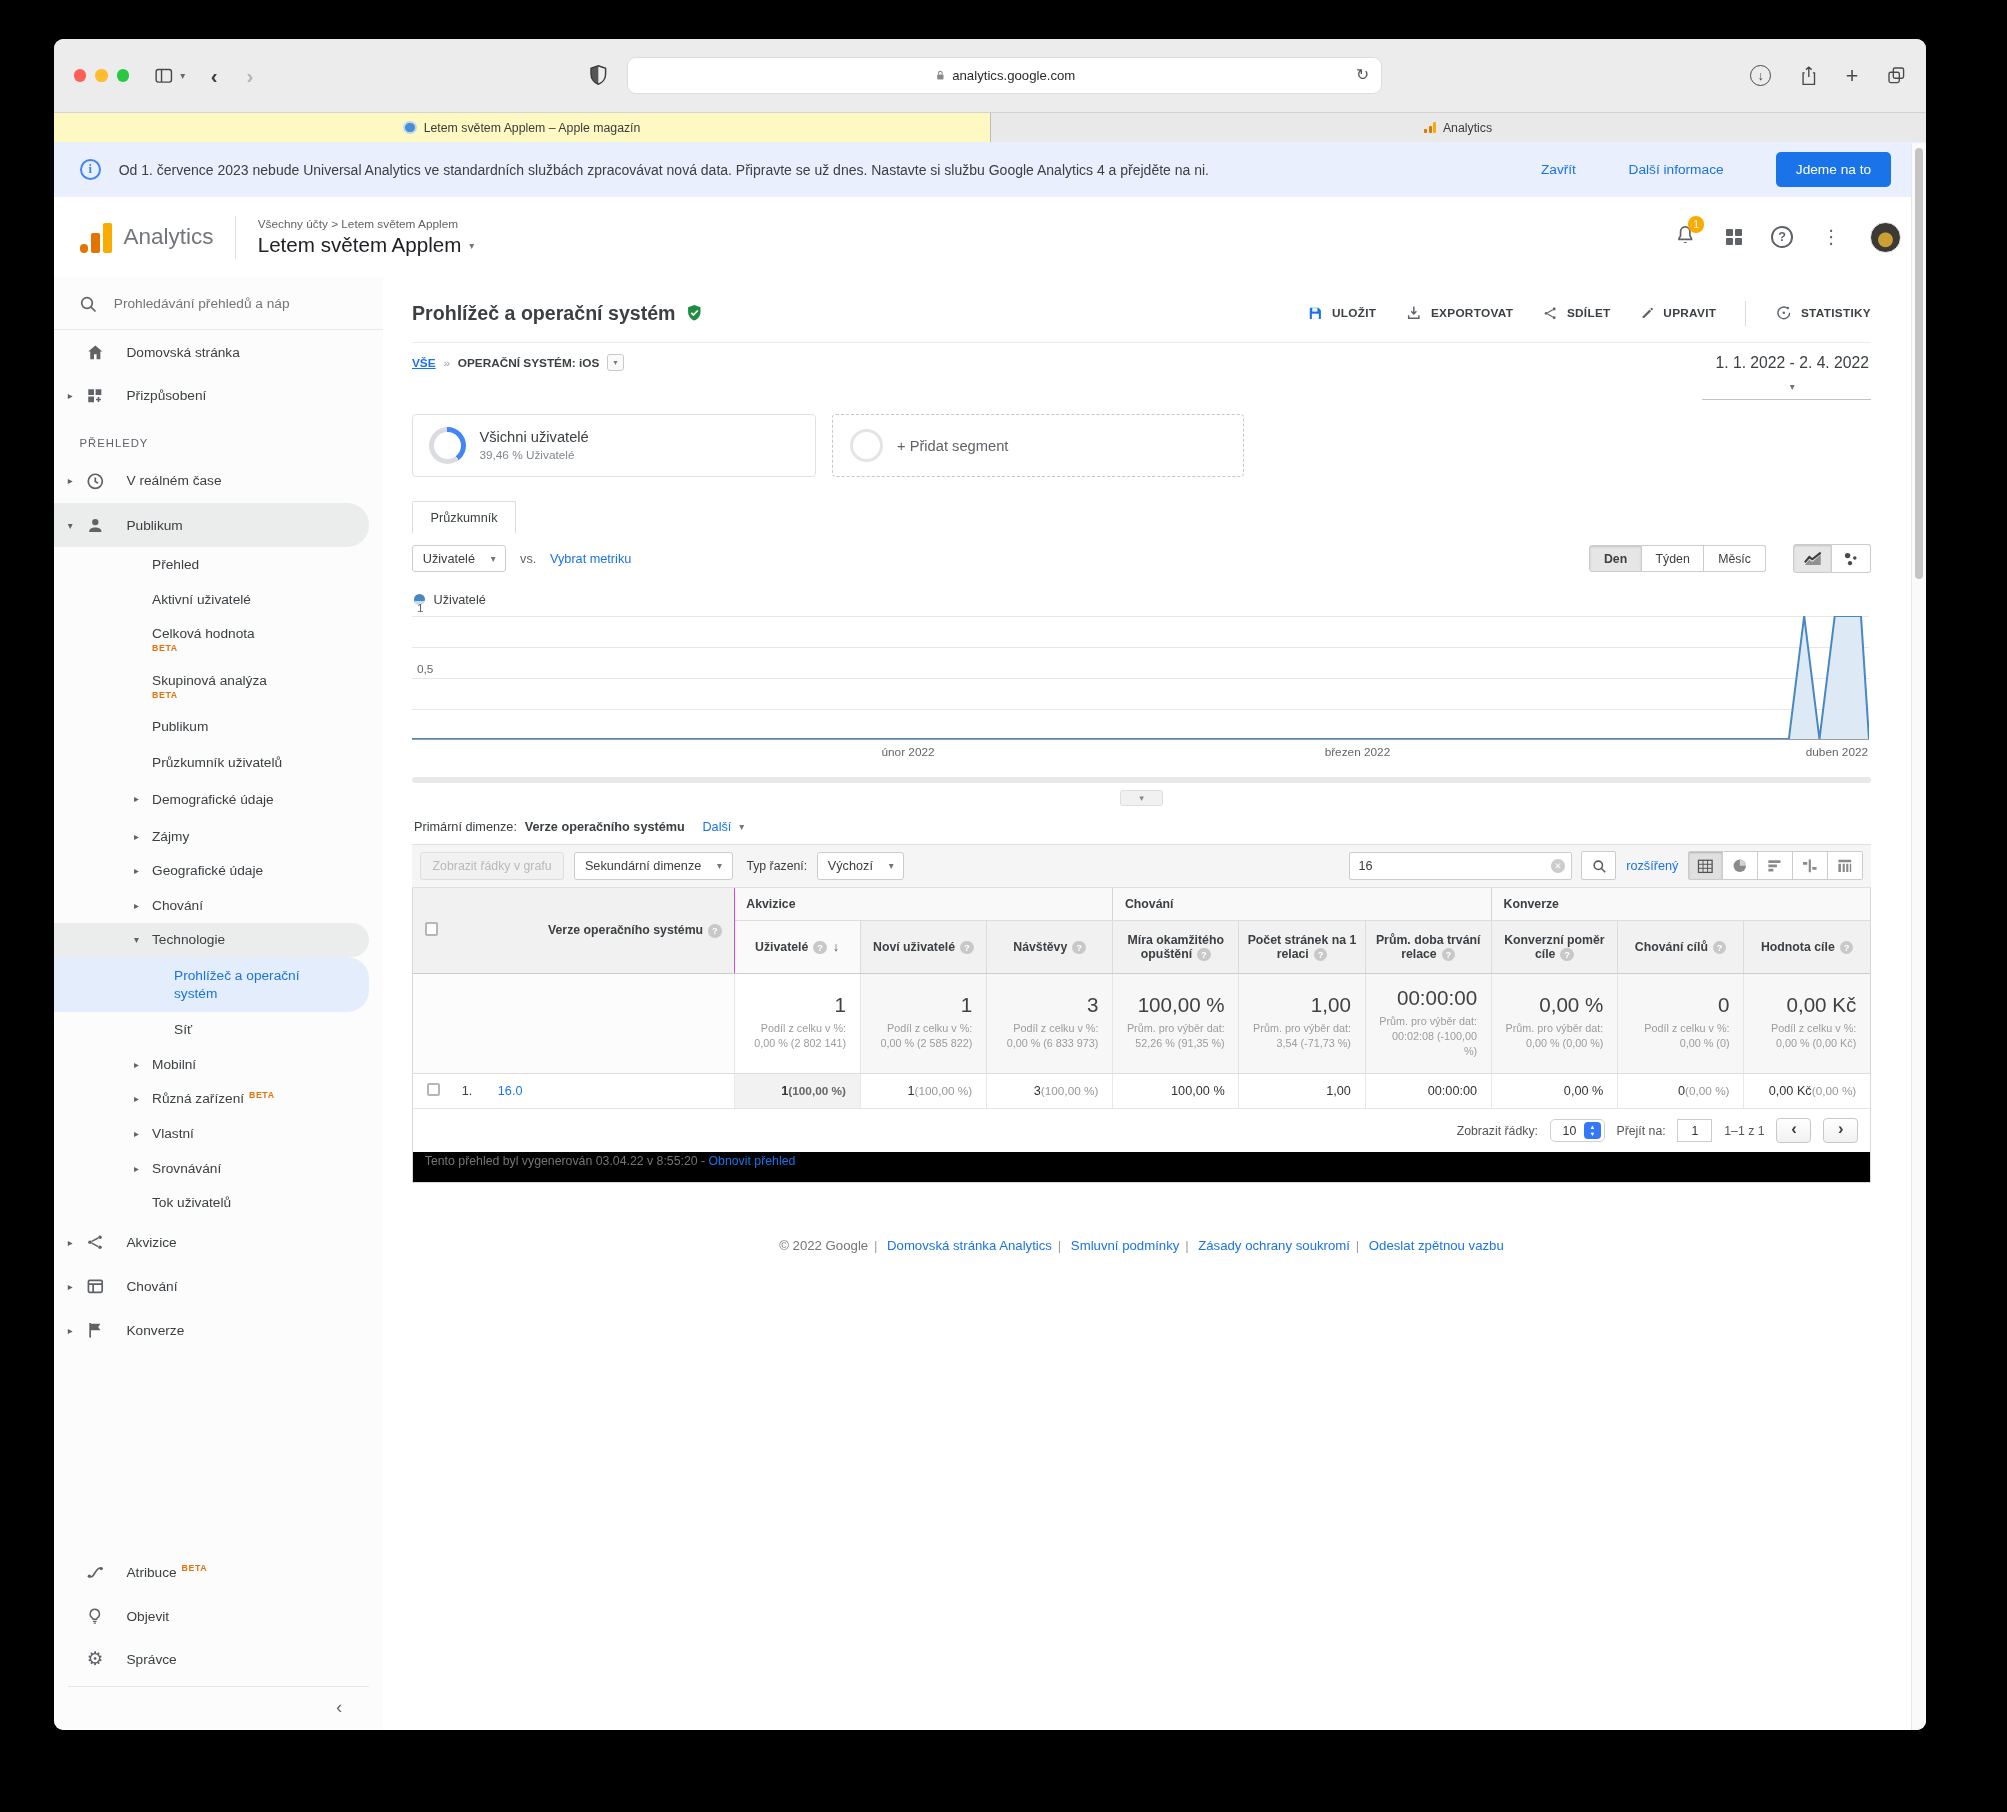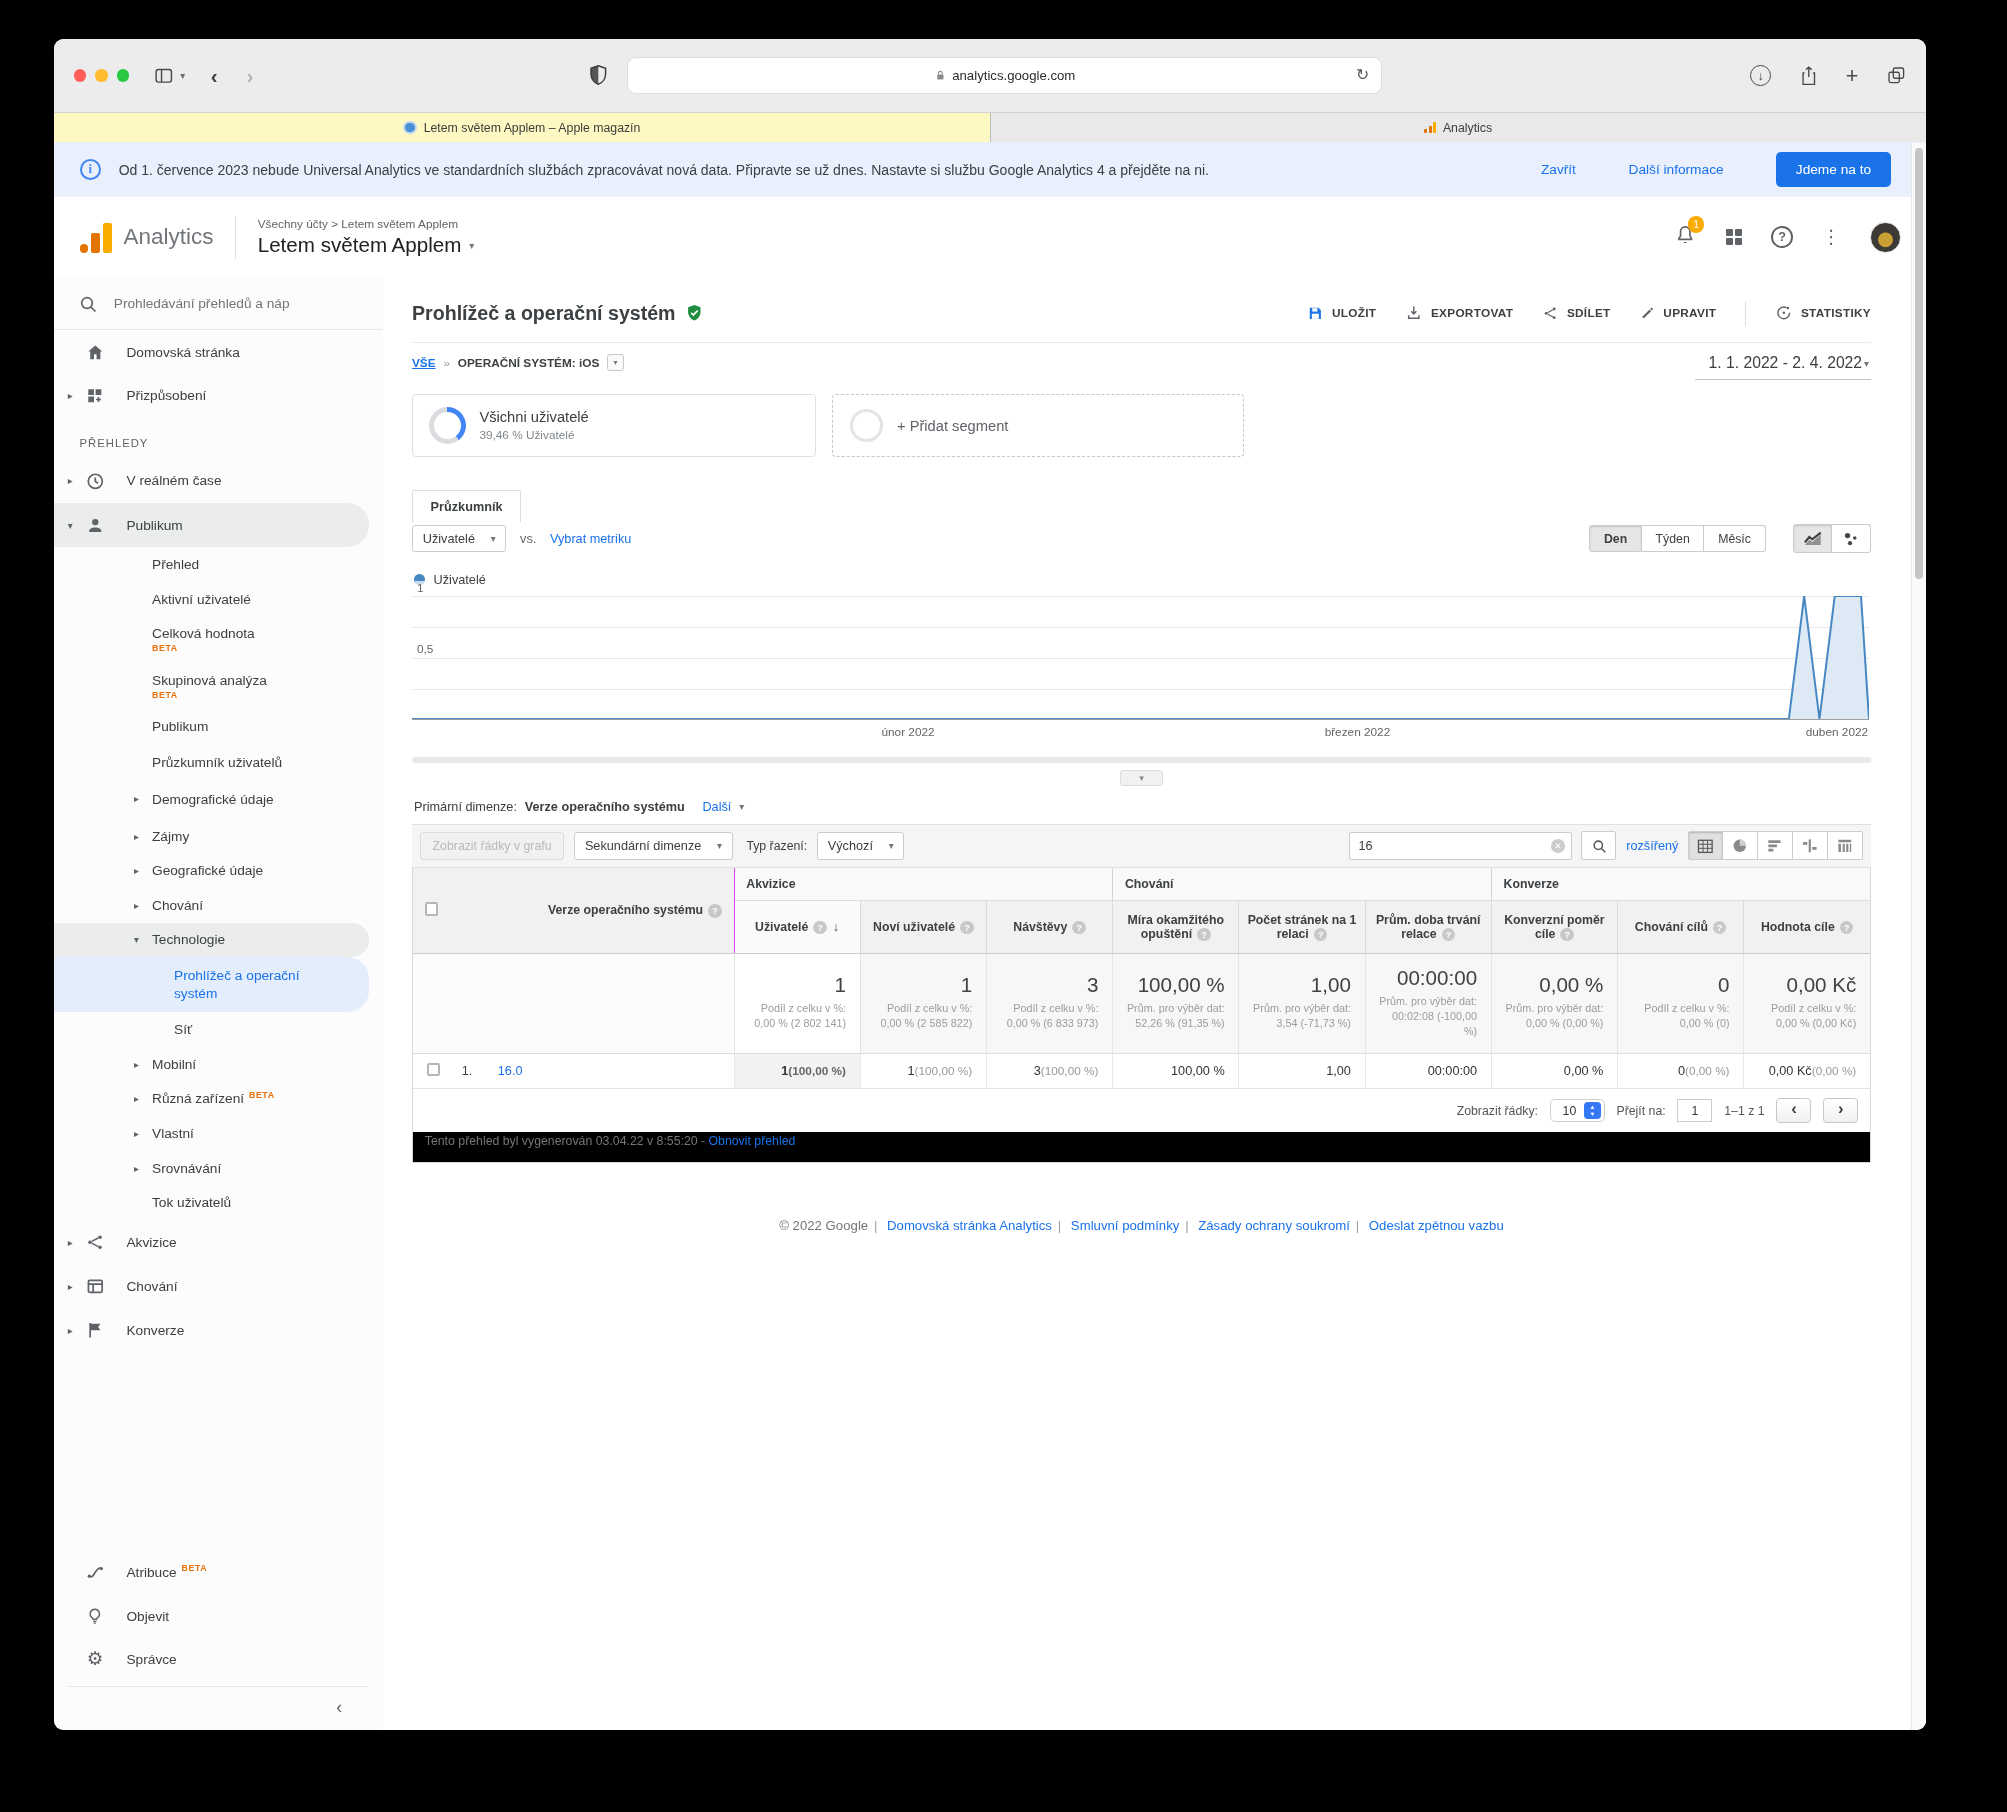--- a/index.html
+++ b/index.html
@@ -89,33 +89,33 @@
   .report-head { display:flex; align-items:center; padding:23.5px 0 15.7px 0; border-bottom:1px solid #ebebeb; }
   .report-title { font-size:19.6px; color:#3c4043; font-weight:bold; display:flex; align-items:center; gap:9.8px; }
   .actions { margin-left:auto; display:flex; align-items:center; gap:29px; }
   .action-btn { display:flex; align-items:center; gap:8px; font-size:11.8px; font-weight:bold; color:#3c4043; letter-spacing:0.3px; background:none; border:none; font-family:inherit; }
   .act-sep { width:1px; height:25.5px; background:#dcdcdc; }
   .crumb-row { display:flex; align-items:flex-start; padding:11.8px 0 2px 0; }
   .crumb { font-size:11.8px; font-weight:bold; display:flex; align-items:center; gap:7.8px; color:#3c4043; }
   .crumb .all { color:#1a73e8; }
   .crumb .raquo { color:#9aa0a6; font-weight:normal; }
   .crumb-dd { width:16.7px; height:16.7px; border:1px solid #c9c9c9; border-radius:2.9px; background:#fafafa; font-size:7.8px; color:#777; display:flex; align-items:center; justify-content:center; }
-  .date-wrap { margin-left:auto; font-size:15.7px; color:#3c4043; display:flex; align-items:center; gap:2px; border-bottom:1px solid #c3c3c3; padding:0 2px 6.9px 13.7px; }
+  .date-wrap { margin-left:auto; font-size:15.7px; color:#3c4043; display:flex; align-items:center; gap:9px; border-bottom:1px solid #c3c3c3; padding:0 2px 6.9px 13.7px;flex-direction:column; }
   .dd-arrow { font-size:9.8px; color:#757575; }
 
   .segment-row { display:flex; gap:15.7px; margin-top:11.8px; }
   .seg-card { width:404px; height:63px; border:1px solid #e0e0e0; border-radius:3.9px; display:flex; align-items:center; padding:0 15.7px; gap:13.7px; background:#fff; }
   .donut { width:37px; height:37px; border-radius:50%; background:conic-gradient(#4285f4 0 39.46%, #dadce0 39.46% 100%); position:relative; flex:none; }
   .donut::after { content:""; position:absolute; inset:4.9px; background:#fff; border-radius:50%; }
   .seg-name { font-size:14.7px; color:#3c4043; }
   .seg-sub { font-size:11.8px; color:#80868b; margin-top:2.9px; }
   .seg-add { width:412px; height:63px; border:1px dashed #c6c6c6; border-radius:3.9px; display:flex; align-items:center; padding:0 17.6px; gap:13.7px; color:#5f6368; font-size:14.7px; background:#fff; }
   .ring { width:33px; height:33px; border-radius:50%; border:3.9px solid #e4e4e4; flex:none; }
 
-  .explorer-tab { display:inline-flex; align-items:center; margin-top:19.6px; padding:8.8px 17.6px; border:1px solid #ddd; border-bottom:1px solid #fff; background:#fff; font-size:12.7px; font-weight:bold; color:#3c4043; position:relative; top:13px; border-radius:2px 2px 0 0; }
+  .explorer-tab { display:inline-flex; align-items:center; margin-top:19.6px; padding:8.8px 17.6px; border:1px solid #ddd; border-bottom:1px solid #fff; background:#fff; font-size:12.7px; font-weight:normal; color:#3c4043; position:relative; top:4px; border-radius:2px 2px 0 0; }
   .subtab-bar { border-top:1px solid #ddd; border-bottom:1px solid #e6e6e6; display:flex; gap:27.4px; padding:11.8px 3.9px 11.8px 3.9px; font-size:12.7px; }
   .subtab { color:#1a73e8; text-decoration:none; }
   .subtab.active { color:#3c4043; }
 
   .metric-bar { display:flex; align-items:center; gap:13.7px; padding:13.7px 0 11.8px 0; }
   .select-box { display:inline-flex; align-items:center; gap:15.7px; border:1px solid #ccc; border-radius:2.9px; background:#fff; padding:5.9px 9.8px; font-size:12.7px; color:#3c4043; }
   .vs { font-size:12.7px; color:#666; }
   .blue-link { color:#1a73e8; font-size:12.7px; text-decoration:none; }
   .gran-group { margin-left:auto; display:flex; }
   .gran-btn { border:1px solid #ccc; border-left-width:0; background:#fff; font-size:12.3px; color:#3c4043; padding:5.9px 13.7px; font-family:inherit; }

